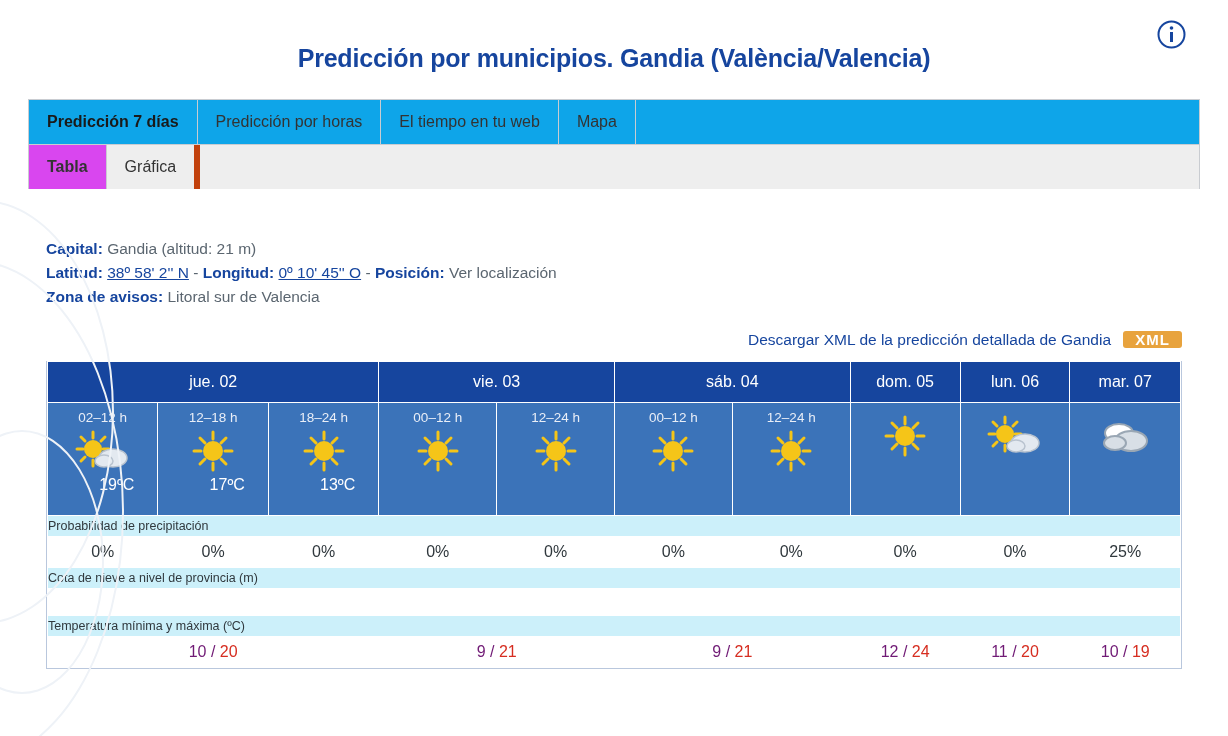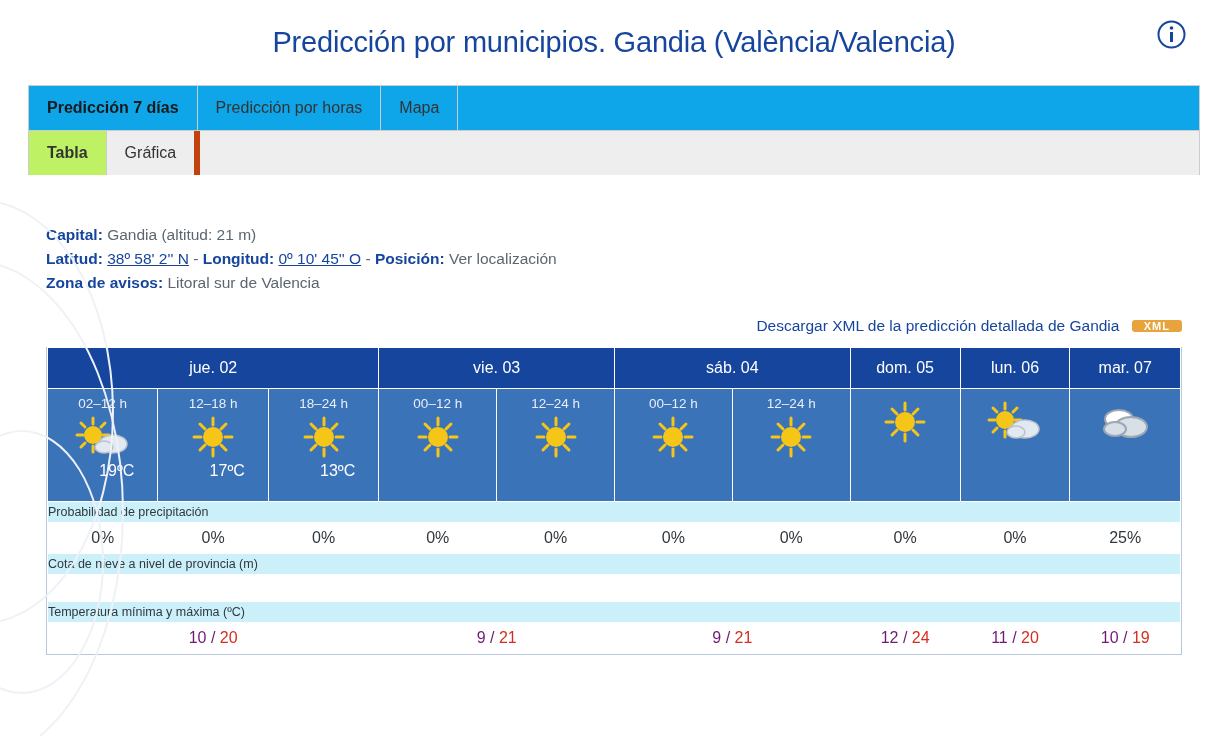--- a/index.html
+++ b/index.html
@@ -24,23 +24,23 @@
     border-radius: 50%;
     pointer-events: none;
   }
   .bg1 { left: -150px; top: 200px; width: 260px; height: 420px; }
   .bg2 { left: -180px; top: 260px; width: 300px; height: 500px; }
   .bg3 { left: -60px; top: 430px; width: 160px; height: 260px; }
 
   .title {
     text-align: center;
     color: #16459e;
-    font-size: 29px;
-    font-weight: normal;
-    padding-top: 26px;
+    font-size: 25px;
+    font-weight: bold;
+    padding-top: 44px;
     letter-spacing: -0.2px;
   }
   .info-icon {
     position: absolute;
     right: 42px;
     top: 20px;
     width: 29px;
     height: 29px;
   }
 
@@ -84,21 +84,21 @@
     display: flex;
     align-items: center;
     padding: 0 18px;
     font-size: 16px;
     color: #333333;
     background: #eeeeee;
     border-right: 6px solid #c2410c;
     white-space: nowrap;
   }
   .subtab.active {
-    background: #bef264;
+    background: #d946ef;
     font-weight: bold;
     border-right: 1px solid #c9ccd1;
   }
   .subtab.filler {
     flex: 1;
     border-right: none;
   }
 
   
   .meta {
@@ -118,21 +118,21 @@
     margin: 22px 46px 0 0;
     text-align: right;
     font-size: 15.5px;
     color: #16459e;
   }
   .xml-badge {
     display: inline-block;
     vertical-align: middle;
     background: #e8a33d;
     color: #ffffff;
-    font-size: 11px;
+    font-size: 15px;
     font-weight: bold;
     letter-spacing: 1px;
     padding: 0 12px;
     border-radius: 3px;
     margin-left: 8px;
     position: relative;
     top: -1px;
   }
 
   
@@ -223,20 +223,21 @@
       <circle cx="14.5" cy="14.5" r="13" fill="none" stroke="#16459e" stroke-width="2"></circle>
       <circle cx="14.5" cy="8" r="1.8" fill="#16459e"></circle>
       <rect x="13" y="12" width="3" height="10" fill="#16459e"></rect>
     </svg>
   </span>
 
   <div class="tabs-wrap">
     <div class="tabs-row">
       <div class="tab active">Predicción 7 días</div>
       <div class="tab">Predicción por horas</div>
+      <div class="tab">El tiempo en tu web</div>
       <div class="tab">Mapa</div>
       <div class="tab filler"></div>
     </div>
     <div class="subtabs-row">
       <div class="subtab active">Tabla</div>
       <div class="subtab">Gráfica</div>
       <div class="subtab filler"></div>
     </div>
   </div>
 

